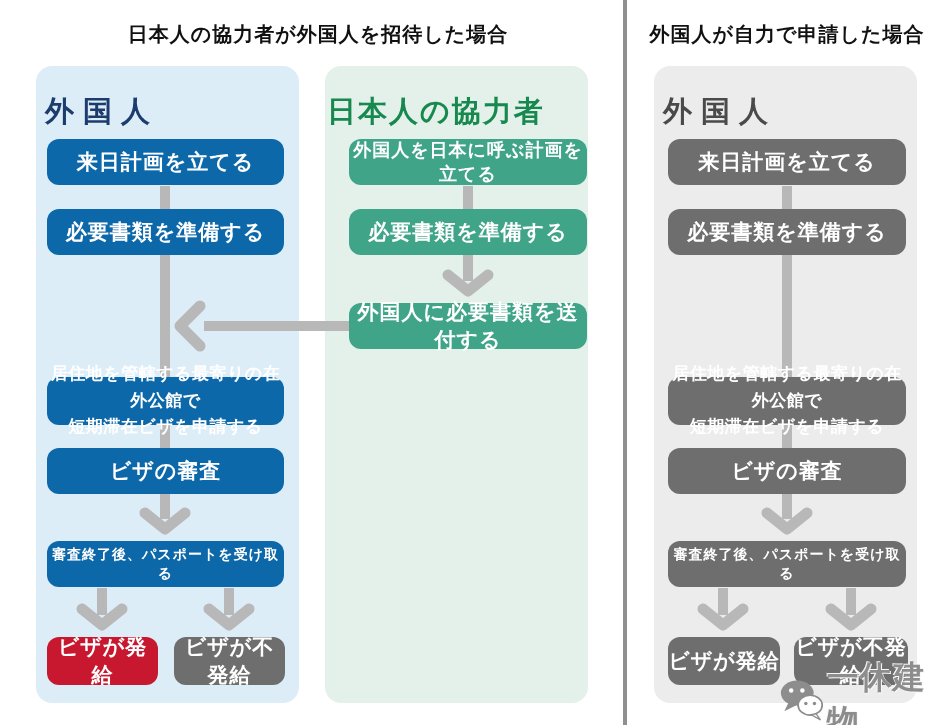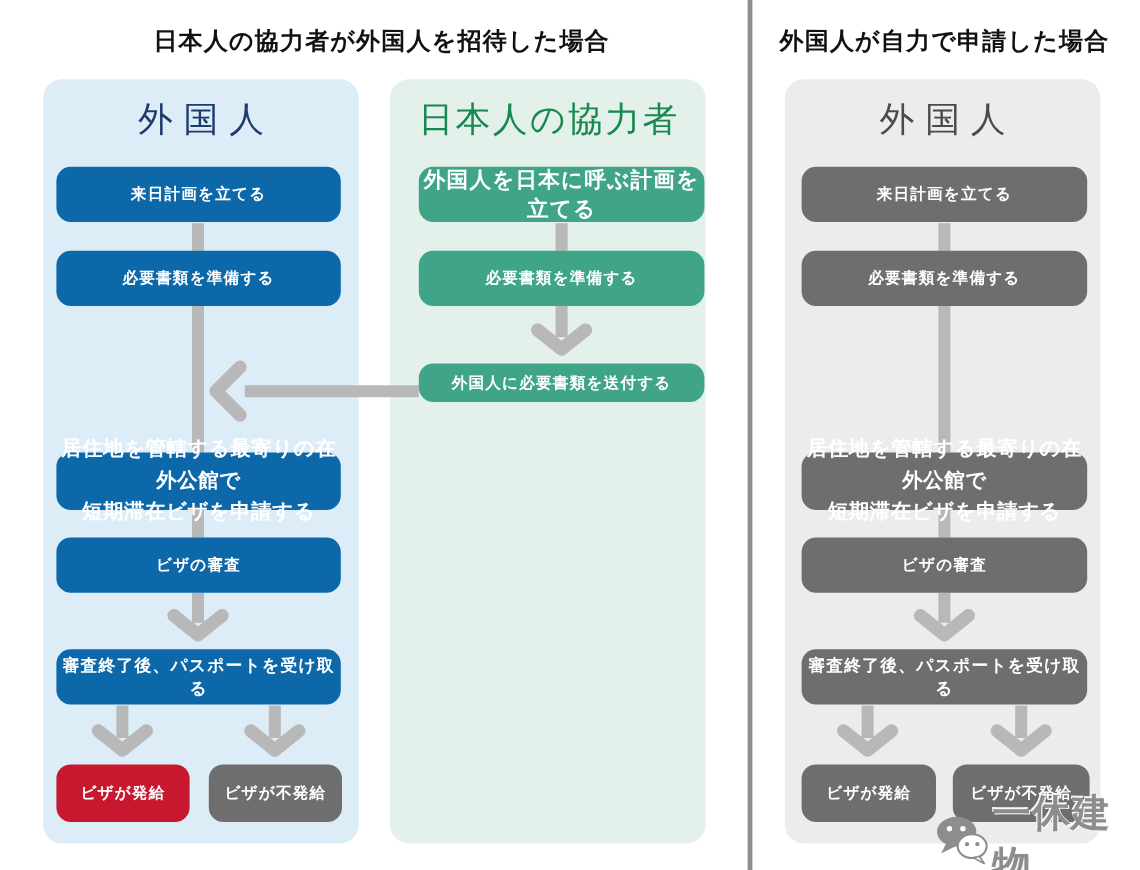--- a/index.html
+++ b/index.html
@@ -13,34 +13,34 @@
   }
   .section-title.left{left:36px;width:564px;}
   .section-title.right{left:624px;width:326px;}
   .divider{position:absolute;left:623px;top:0;width:4px;height:725px;background:var(--divider,#8f8f8f);z-index:3;}
 
   .panel{position:absolute;top:66px;width:263px;height:637px;border-radius:16px;z-index:0;}
   .panel.p-blue{left:36px;background:var(--panel-blue,#dcedf8);}
   .panel.p-green{left:325px;background:var(--panel-green,#e3f1ea);}
   .panel.p-gray{left:654px;background:var(--panel-gray,#ececec);}
   .panel-header{
-    text-align:center;font-weight:normal;font-size:29px;padding-top:14px;
+    text-align:left;font-weight:bold;font-size:29px;padding-top:26px;
   }
   .panel-header.h-blue{color:var(--header-blue,#1d3c6e);letter-spacing:9px;text-indent:9px;}
   .panel-header.h-green{color:var(--header-green,#17894f);letter-spacing:2px;text-indent:2px;}
   .panel-header.h-gray{color:var(--header-gray,#4a4a4a);letter-spacing:9px;text-indent:9px;}
 
   svg.arrows{position:absolute;left:0;top:0;z-index:1;pointer-events:none;}
   .shaft{stroke:var(--arrow,#b8b8b8);stroke-width:10;fill:none;}
   .head{stroke:var(--arrow,#b8b8b8);stroke-width:11;fill:none;stroke-linecap:round;stroke-linejoin:round;}
 
   .step{
     position:absolute;border-radius:12px;color:var(--box-text,#fff);font-weight:bold;
     display:flex;align-items:center;justify-content:center;flex-direction:column;
-    text-align:center;font-size:13px;letter-spacing:1px;z-index:2;line-height:1.35;
+    text-align:center;font-size:21px;letter-spacing:1px;z-index:2;line-height:1.35;
   }
   .step.small{font-size:17px;letter-spacing:0.5px;line-height:1.55;}
   .c-blue{background:var(--box-blue,#0d68aa);}
   .c-green{background:var(--box-green,#3fa488);}
   .c-gray{background:var(--box-gray,#6e6e6e);}
   .c-red{background:var(--box-red,#c7182f);}
 
   .watermark{position:absolute;left:780px;top:656px;display:flex;align-items:center;z-index:5;}
   .wm-text{
     font-size:32px;font-weight:bold;color:var(--watermark,#8d8d8d);letter-spacing:1px;
@@ -102,21 +102,21 @@
     <span>居住地を管轄する最寄りの在外公館で</span>
     <span>短期滞在ビザを申請する</span>
   </div>
   <div class="step c-blue" style="left:47px;top:448px;width:237px;height:46px;">ビザの審査</div>
   <div class="step c-blue" style="left:47px;top:541px;width:237px;height:46px;font-size:14px;">審査終了後、パスポートを受け取る</div>
   <div class="step c-red" style="left:47px;top:637px;width:111px;height:48px;">ビザが発給</div>
   <div class="step c-gray" style="left:174px;top:637px;width:111px;height:48px;">ビザが不発給</div>
 
   <div class="step c-green" style="left:349px;top:139px;width:238px;height:46px;font-size:18px;">外国人を日本に呼ぶ計画を立てる</div>
   <div class="step c-green" style="left:349px;top:209px;width:238px;height:46px;">必要書類を準備する</div>
-  <div class="step c-green" style="left:349px;top:303px;width:238px;height:32px;">外国人に必要書類を送付する</div>
+  <div class="step c-green" style="left:349px;top:303px;width:238px;height:46px;">外国人に必要書類を送付する</div>
 
   <div class="step c-gray" style="left:668px;top:139px;width:238px;height:46px;">来日計画を立てる</div>
   <div class="step c-gray" style="left:668px;top:209px;width:238px;height:46px;">必要書類を準備する</div>
   <div class="step c-gray small" style="left:668px;top:377px;width:238px;height:48px;">
     <span>居住地を管轄する最寄りの在外公館で</span>
     <span>短期滞在ビザを申請する</span>
   </div>
   <div class="step c-gray" style="left:668px;top:448px;width:238px;height:46px;">ビザの審査</div>
   <div class="step c-gray" style="left:668px;top:541px;width:238px;height:46px;font-size:14px;">審査終了後、パスポートを受け取る</div>
   <div class="step c-gray" style="left:668px;top:637px;width:112px;height:48px;">ビザが発給</div>

